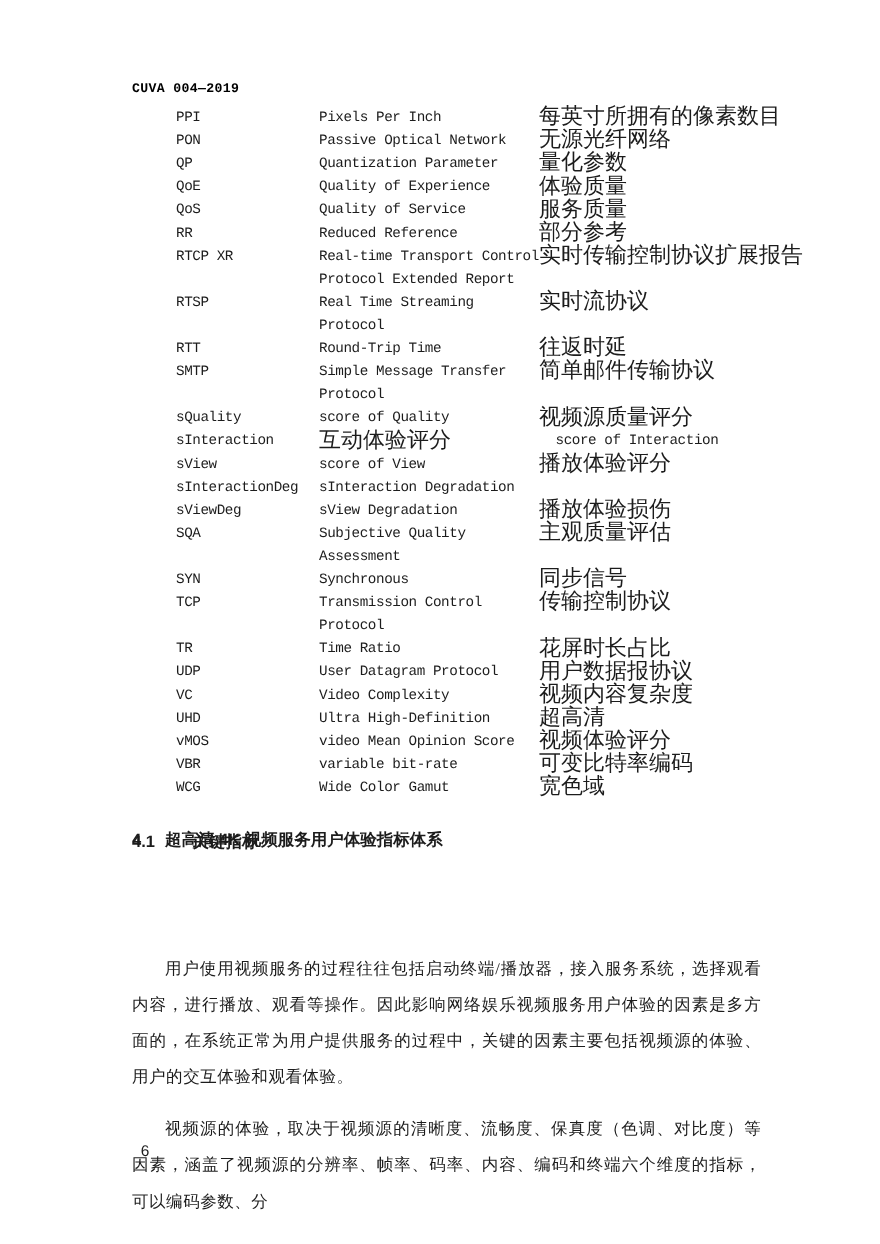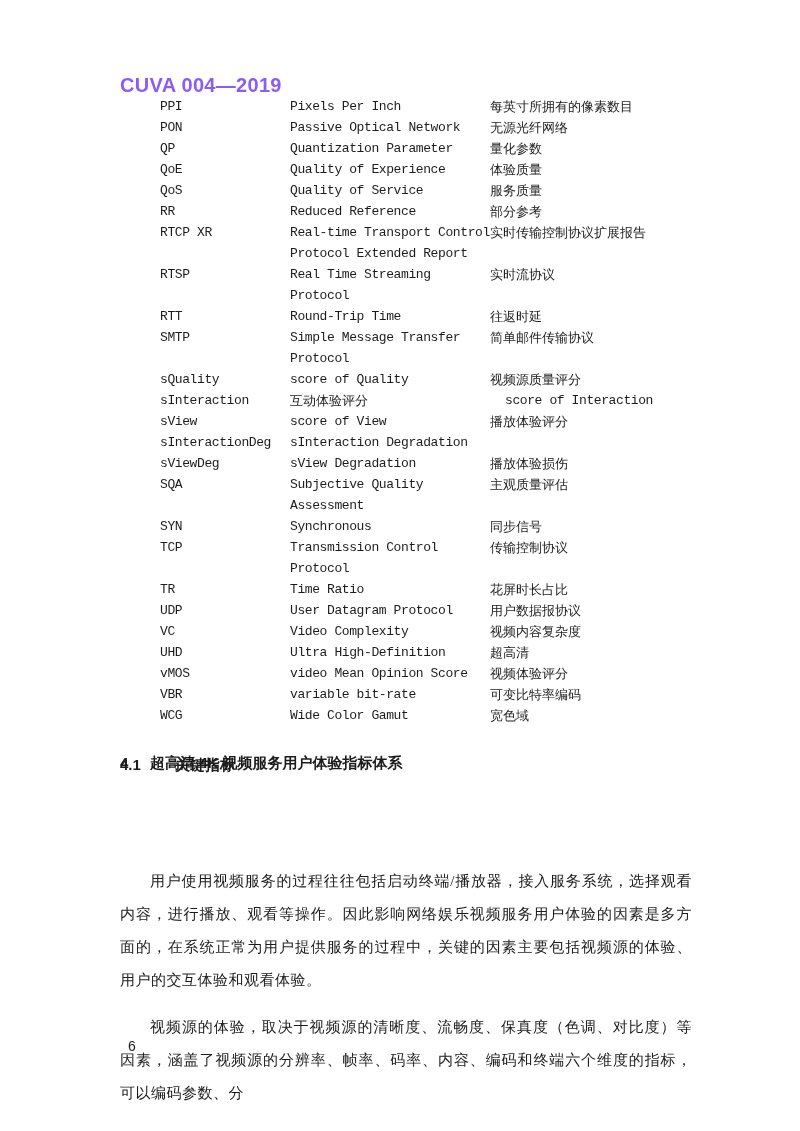--- a/index.html
+++ b/index.html
@@ -10,25 +10,25 @@
     margin: 0 auto;
     background: #ffffff;
     color: #1c1c1c;
     overflow: hidden;
     font-family: "Liberation Serif", "DejaVu Serif", serif;
   }
   .doc-header {
     position: absolute;
     left: 120px;
     top: 74px;
-    font-family: Liberation Sans, sans-serif;
+    font-family: Liberation Mono, monospace;
     font-weight: 600;
-    font-size: 20px;
+    font-size: 12px;
     letter-spacing: 0.3px;
-    color: #8b5cf6;
+    color: #000000;
   }
   .abbr-table {
     position: absolute;
     left: 160px;
     top: 96px;
     width: 545px;
   }
   .abbr-row { display: flex; align-items: flex-start; }
   .abbr-row .cell { line-height: 21px; }
   .cell.abbr {
@@ -42,21 +42,21 @@
   .cell.en {
     width: 200px;
     flex: 0 0 200px;
     font-family: "Liberation Mono", "DejaVu Sans Mono", monospace;
     font-size: 13px;
     letter-spacing: -0.4px;
     white-space: pre-line;
   }
   .cell.zh {
     flex: 1 1 auto;
-    font-size: 13px;
+    font-size: 20px;
     white-space: nowrap;
   }
   .section-heading {
     position: absolute;
     left: 120px;
     font-family: "Liberation Sans", "DejaVu Sans", sans-serif;
     font-weight: bold;
     font-size: 15px;
     color: #1c1c1c;
   }

